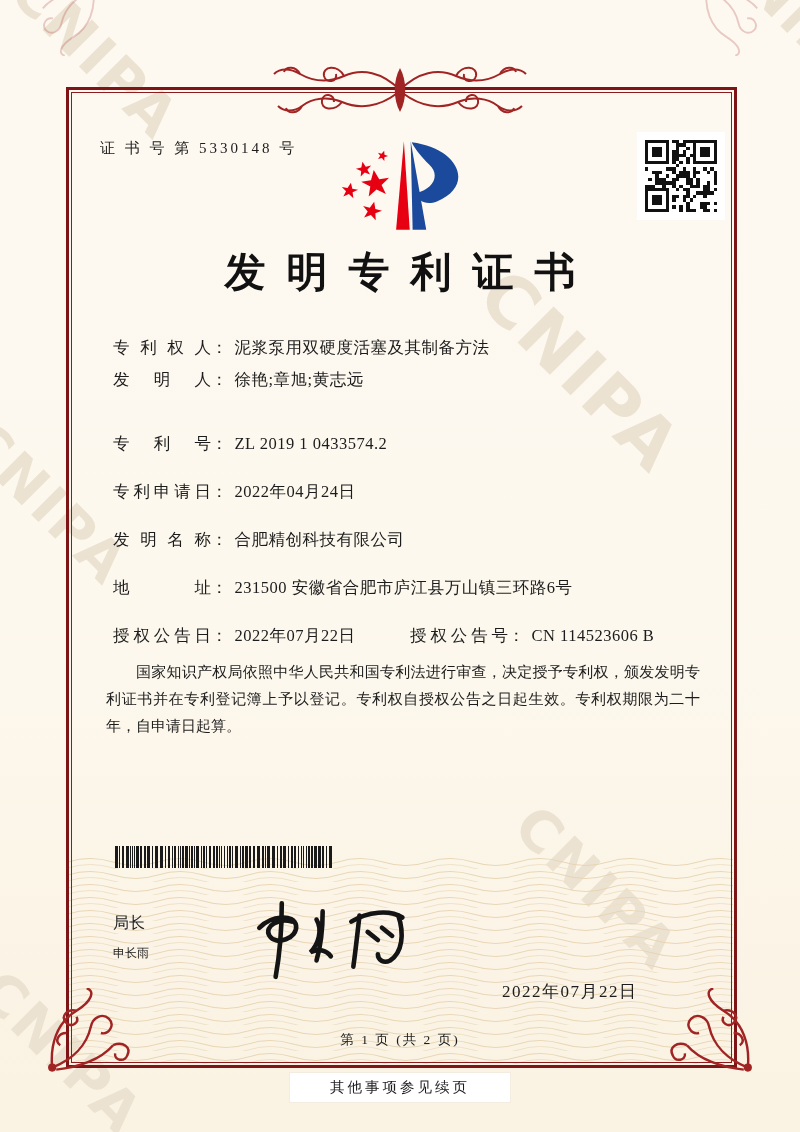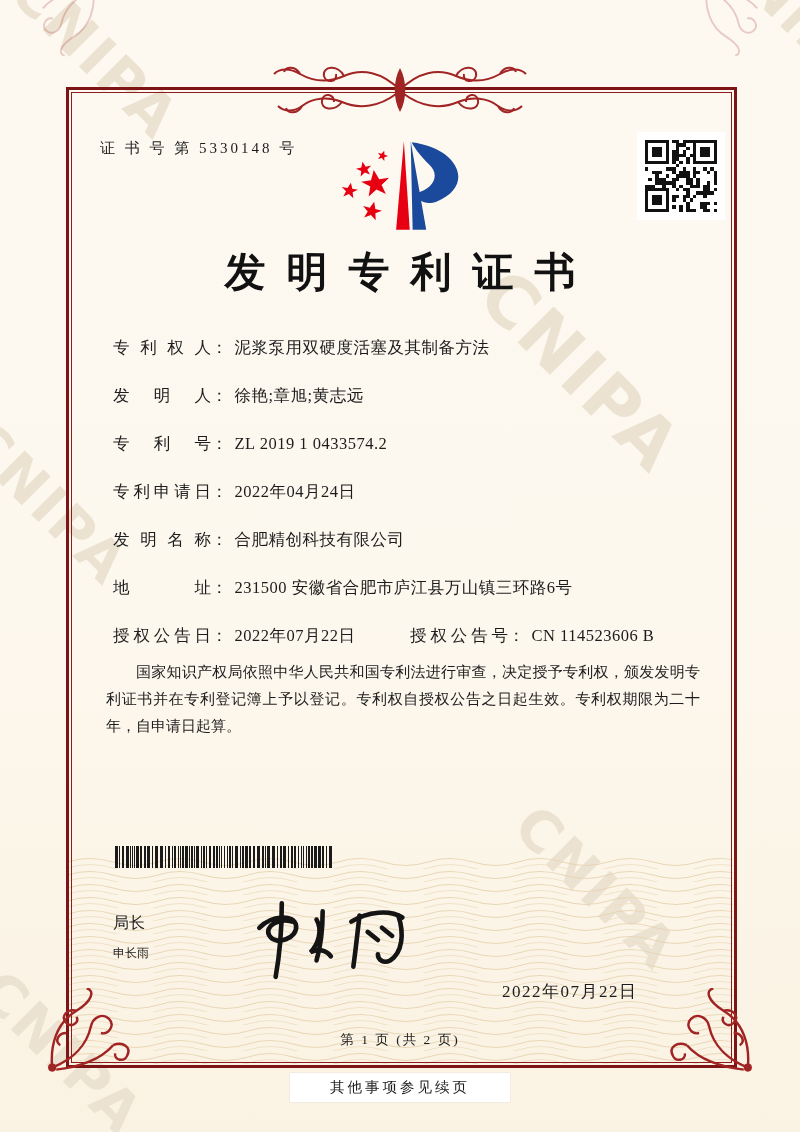--- a/index.html
+++ b/index.html
@@ -373,21 +373,21 @@
         <rect x="18" y="20" width="1" height="1" fill="#111"></rect>
         <rect x="20" y="20" width="1" height="1" fill="#111"></rect>
       </svg>
   </div>
 
   <h1 class="title">发明专利证书</h1>
 
   <div class="field" style="top:337px">
     <span class="flabel">专利权人</span><span>：</span><span class="fvalue">泥浆泵用双硬度活塞及其制备方法</span>
   </div>
-  <div class="field" style="top:385px">
+  <div class="field" style="top:369px">
     <span class="flabel">发明人</span><span>：</span><span class="fvalue">徐艳;章旭;黄志远</span>
   </div>
   <div class="field" style="top:433px">
     <span class="flabel">专利号</span><span>：</span><span class="fvalue">ZL 2019 1 0433574.2</span>
   </div>
   <div class="field" style="top:481px">
     <span class="flabel">专利申请日</span><span>：</span><span class="fvalue">2022年04月24日</span>
   </div>
   <div class="field" style="top:529px">
     <span class="flabel">发明名称</span><span>：</span><span class="fvalue">合肥精创科技有限公司</span>

